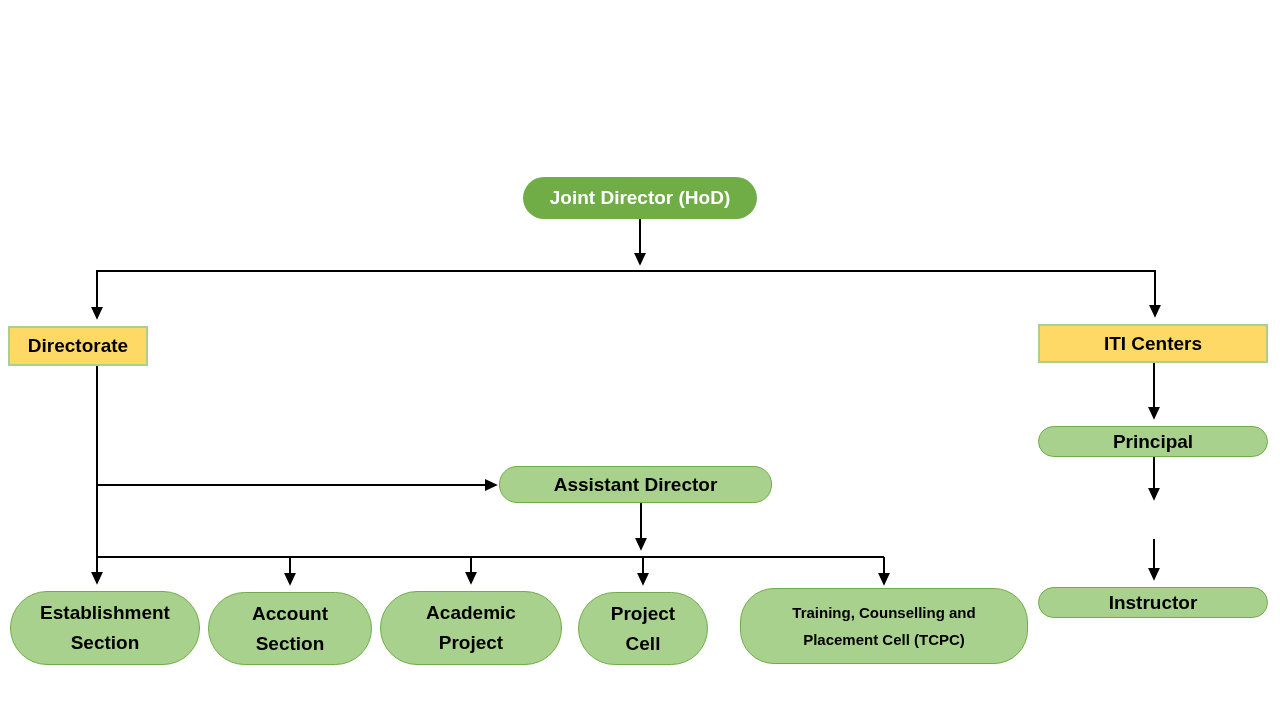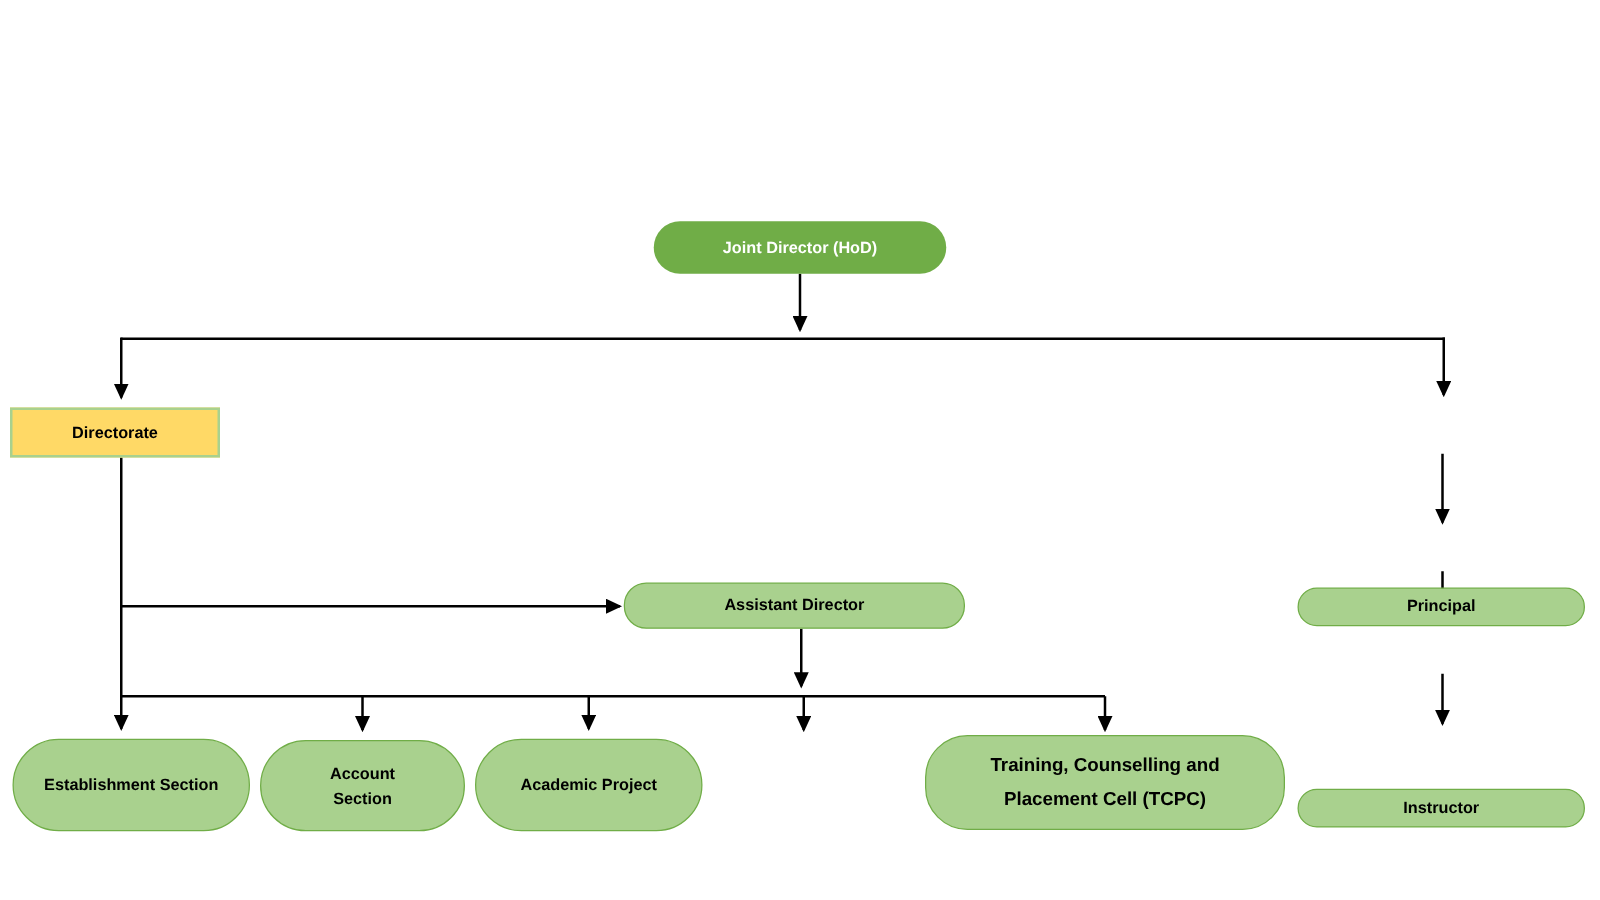--- a/index.html
+++ b/index.html
@@ -29,47 +29,47 @@
   }
   .node {
     position: absolute;
     display: flex;
     align-items: center;
     justify-content: center;
     text-align: center;
     box-sizing: border-box;
     font-weight: bold;
     color: var(--text_dark, #000);
-    font-size: 13px;
+    font-size: 19px;
     line-height: 1.25;
   }
   .node.root {
     background: var(--green_dark, #70AD47);
     color: var(--text_light, #fff);
     border-radius: 21px;
     left: 523px; top: 177px; width: 234px; height: 42px;
   }
   .node.yellowbox {
     background: var(--yellow, #FFD966);
     border: 2px solid var(--yellow_border, #A9D18E);
   }
-  .node.directorate { left: 8px;    top: 326px; width: 168px; height: 40px; }
+  .node.directorate { left: 8px;    top: 326px; width: 140px; height: 40px; }
   .node.iti         { left: 1038px; top: 324px; width: 230px; height: 39px; }
   .node.pill {
     background: var(--green_light, #A9D18E);
     border: 1.5px solid var(--pill_border, #70AD47);
   }
-  .node.pill.slim { border-radius: 17px; left: 1038px; width: 230px; height: 31px; margin-top: 44px; }
+  .node.pill.slim { border-radius: 17px; left: 1038px; width: 230px; height: 31px; }
   .node.assistant      { border-radius: 18px; left: 499px; top: 466px; width: 273px; height: 37px; }
   .node.principal      { top: 426px; }
   .node.superintendent { top: 507px; }
   .node.instructor     { top: 587px; }
   .node.big {
     border-radius: 38px;
-    line-height: 20px;
+    line-height: 30px;
   }
   .node.establishment { left: 10px;  top: 591px; width: 190px; height: 74px; padding: 0 24px; }
   .node.account       { left: 208px; top: 592px; width: 164px; height: 73px; padding: 16px 30px; }
   .node.academic      { left: 380px; top: 591px; width: 182px; height: 74px; padding: 0 30px; }
   .node.project       { left: 578px; top: 592px; width: 130px; height: 73px; padding: 0 20px; }
   .node.tcpc {
     left: 740px; top: 588px; width: 288px; height: 76px;
     border-radius: 34px;
     font-size: 15px;
     line-height: 27px;
@@ -111,29 +111,31 @@
 
     <line x1="1154" y1="363" x2="1154" y2="418" marker-end="url(#arw)"></line>
     <line x1="1154" y1="457" x2="1154" y2="499" marker-end="url(#arw)"></line>
     <line x1="1154" y1="539" x2="1154" y2="579" marker-end="url(#arw)"></line>
   </svg>
 
   <div class="node root">Joint Director (HoD)</div>
 
   <div class="node yellowbox directorate">Directorate</div>
 
+  <div class="node yellowbox iti">ITI Centers</div>
 
   <div class="node pill assistant">Assistant Director</div>
 
   <div class="node pill big establishment">Establishment Section</div>
 
   <div class="node pill big account">Account Section</div>
 
   <div class="node pill big academic">Academic Project</div>
 
+  <div class="node pill big project">Project Cell</div>
 
   <div class="node pill big tcpc">Training, Counselling and Placement Cell (TCPC)</div>
 
   <div class="node pill slim principal">Principal</div>
 
 
   <div class="node pill slim instructor">Instructor</div>
 
 </div>
 

